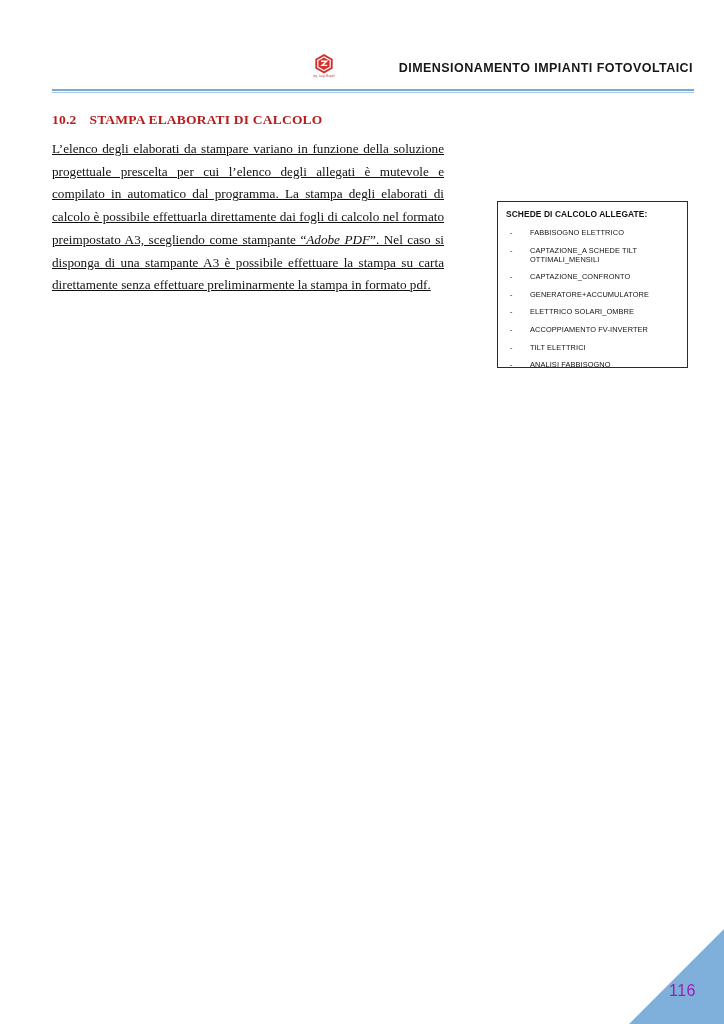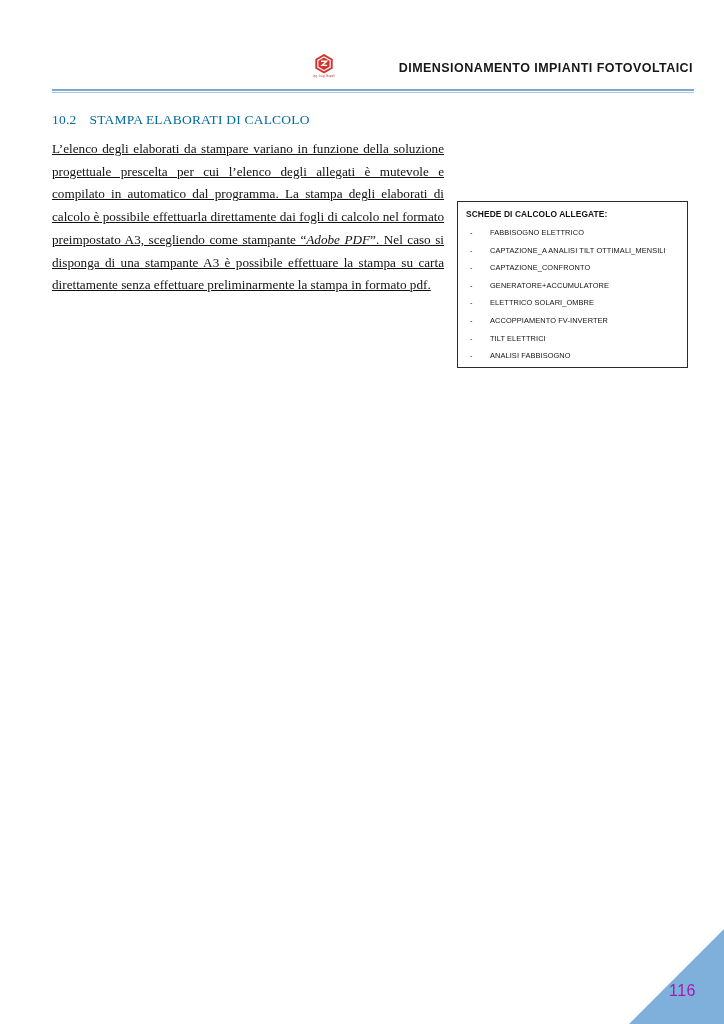--- a/index.html
+++ b/index.html
@@ -81,23 +81,23 @@
   
   .content {
     position: absolute;
     left: 52px;
     right: 30px;
     top: 112px;
   }
 
   h2.section-title {
     font-family: "Liberation Serif", serif;
-    font-weight: normal;
+    font-weight: bold;
     font-size: 13.5px;
-    color: #0369a1;
+    color: #b91c1c;
     margin: 0 0 10px 0;
     letter-spacing: .2px;
   }
   h2.section-title .num {
     margin-right: 13px;
   }
 
   p.body-text {
     font-size: 13.2px;
     line-height: 1.72;
@@ -115,21 +115,21 @@
 
   .flow {
     position: relative;
   }
 
   
   .callout {
     position: absolute;
     right: 6px;
     top: 63px;
-    width: 231px;
+    width: 191px;
     height: 167px;
     border: 1px solid #2b2b2b;
     background: #ffffff;
     box-sizing: border-box;
     padding: 7px 8px 6px 8px;
     font-family: "Liberation Sans", sans-serif;
   }
   .callout-title {
     font-size: 8.4px;
     font-weight: bold;
@@ -213,21 +213,21 @@
 
       <div class="callout">
         <div class="callout-title">SCHEDE DI CALCOLO ALLEGATE:</div>
         <ul class="callout-list">
           <li>
               <span class="dash">-</span>
               <span>FABBISOGNO ELETTRICO</span>
             </li>
           <li>
               <span class="dash">-</span>
-              <span>CAPTAZIONE_A ANALISI TILT OTTIMALI_MENSILI</span>
+              <span>CAPTAZIONE_A SCHEDE TILT OTTIMALI_MENSILI</span>
             </li>
           <li>
               <span class="dash">-</span>
               <span>CAPTAZIONE_CONFRONTO</span>
             </li>
           <li>
               <span class="dash">-</span>
               <span>GENERATORE+ACCUMULATORE</span>
             </li>
           <li>

